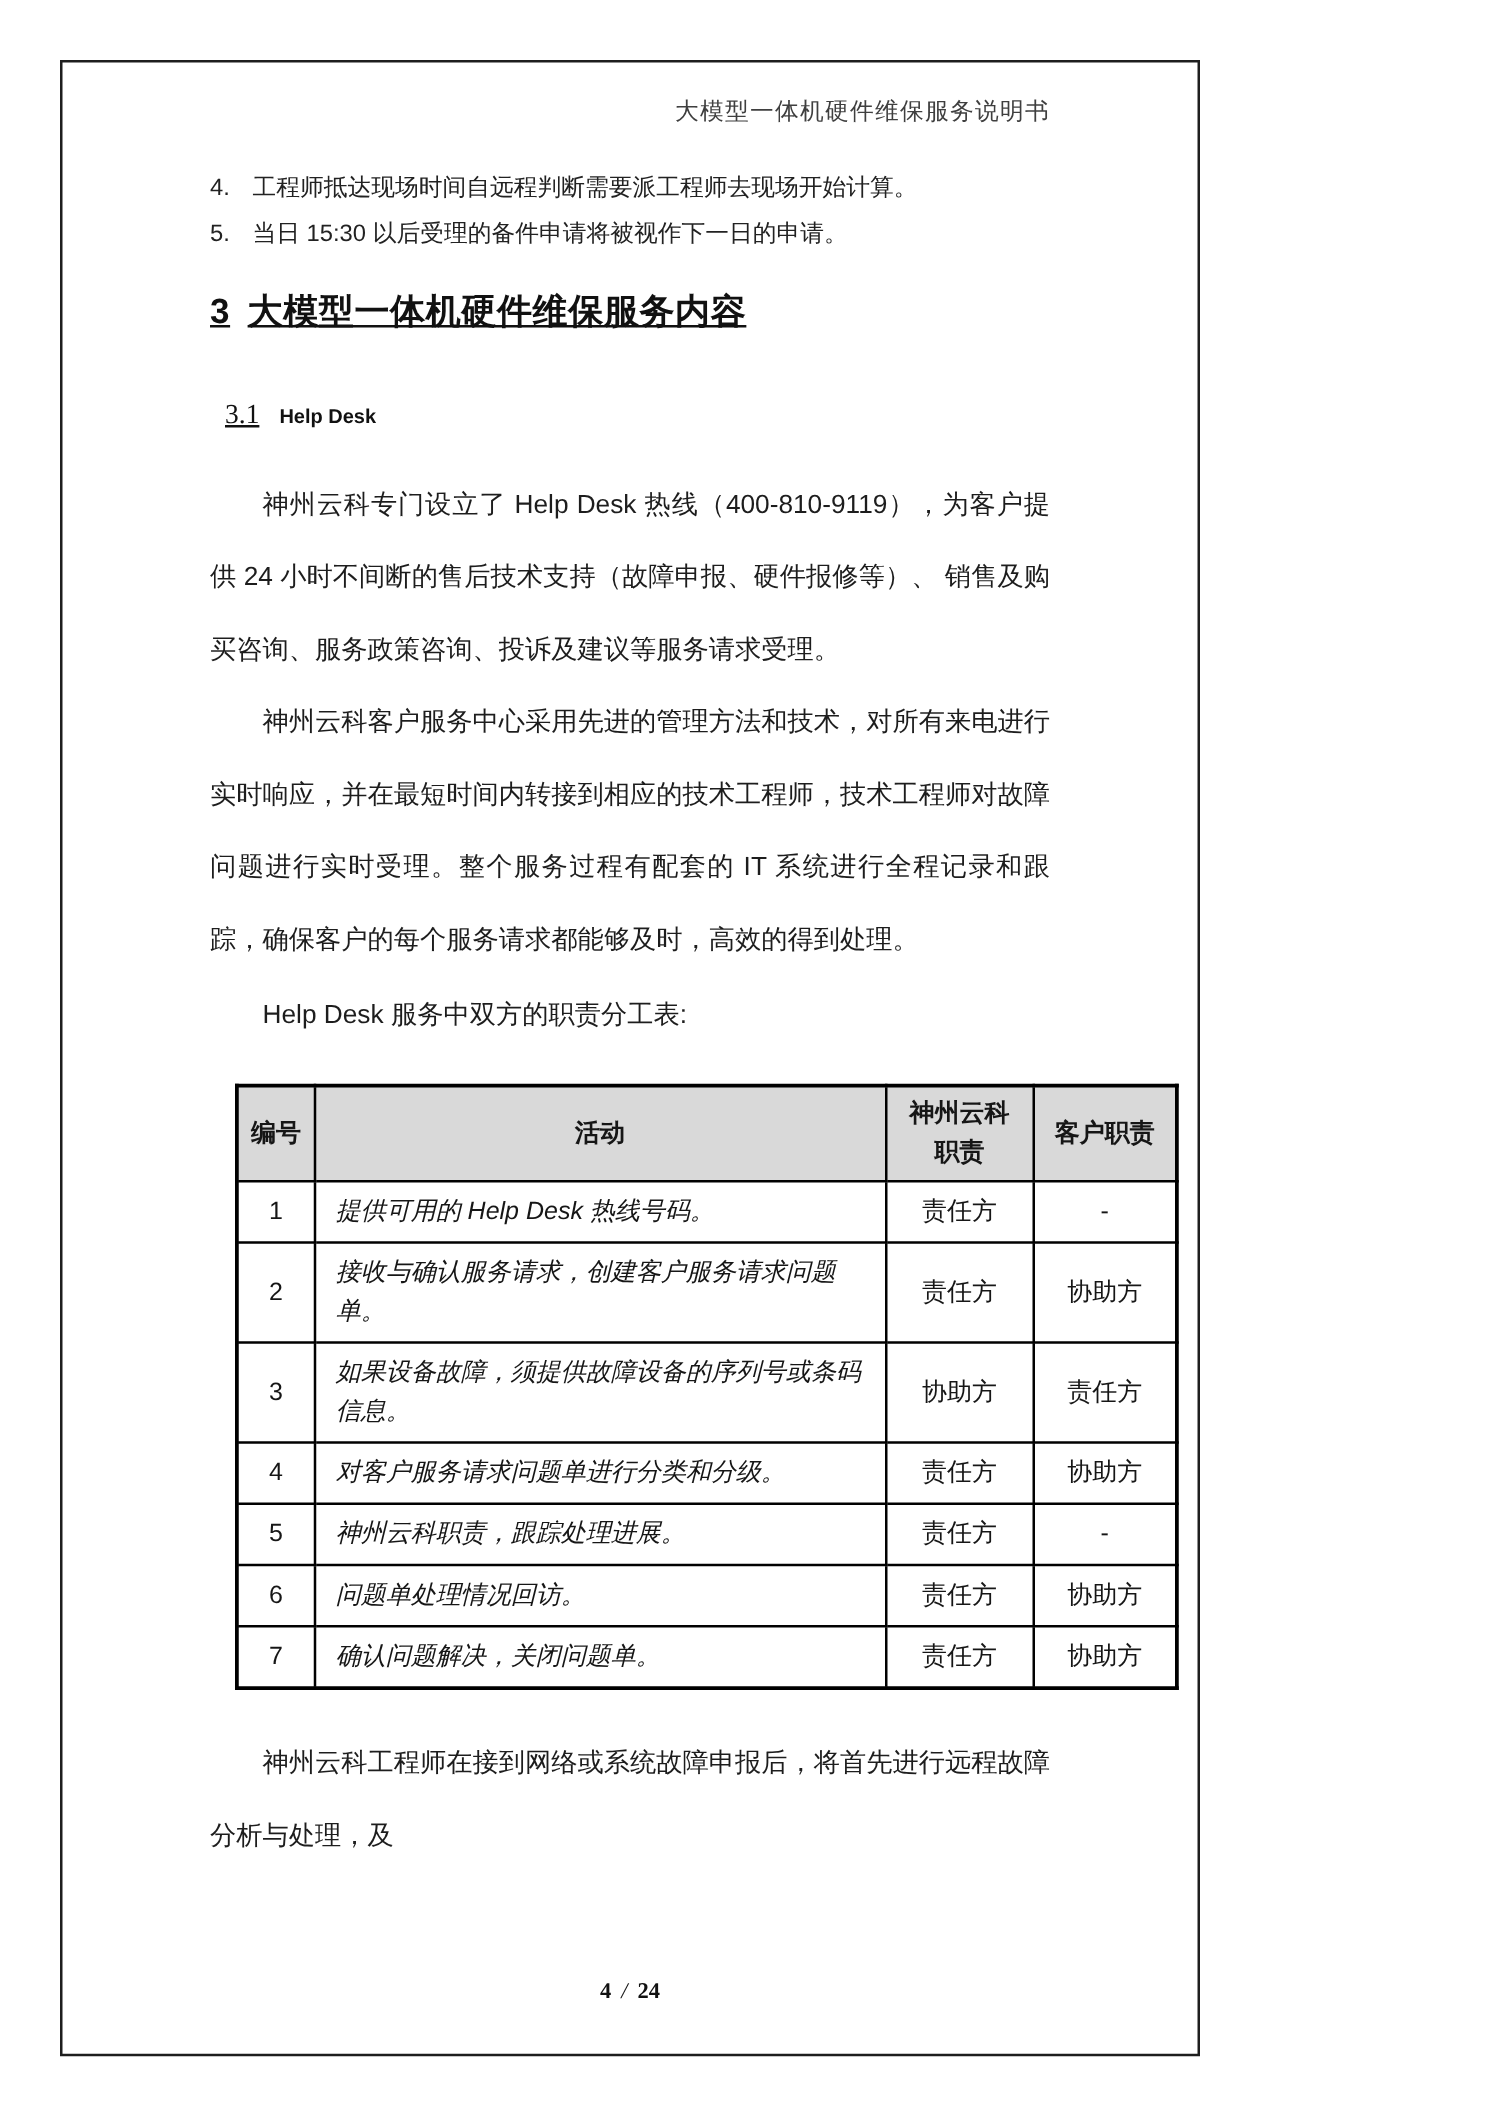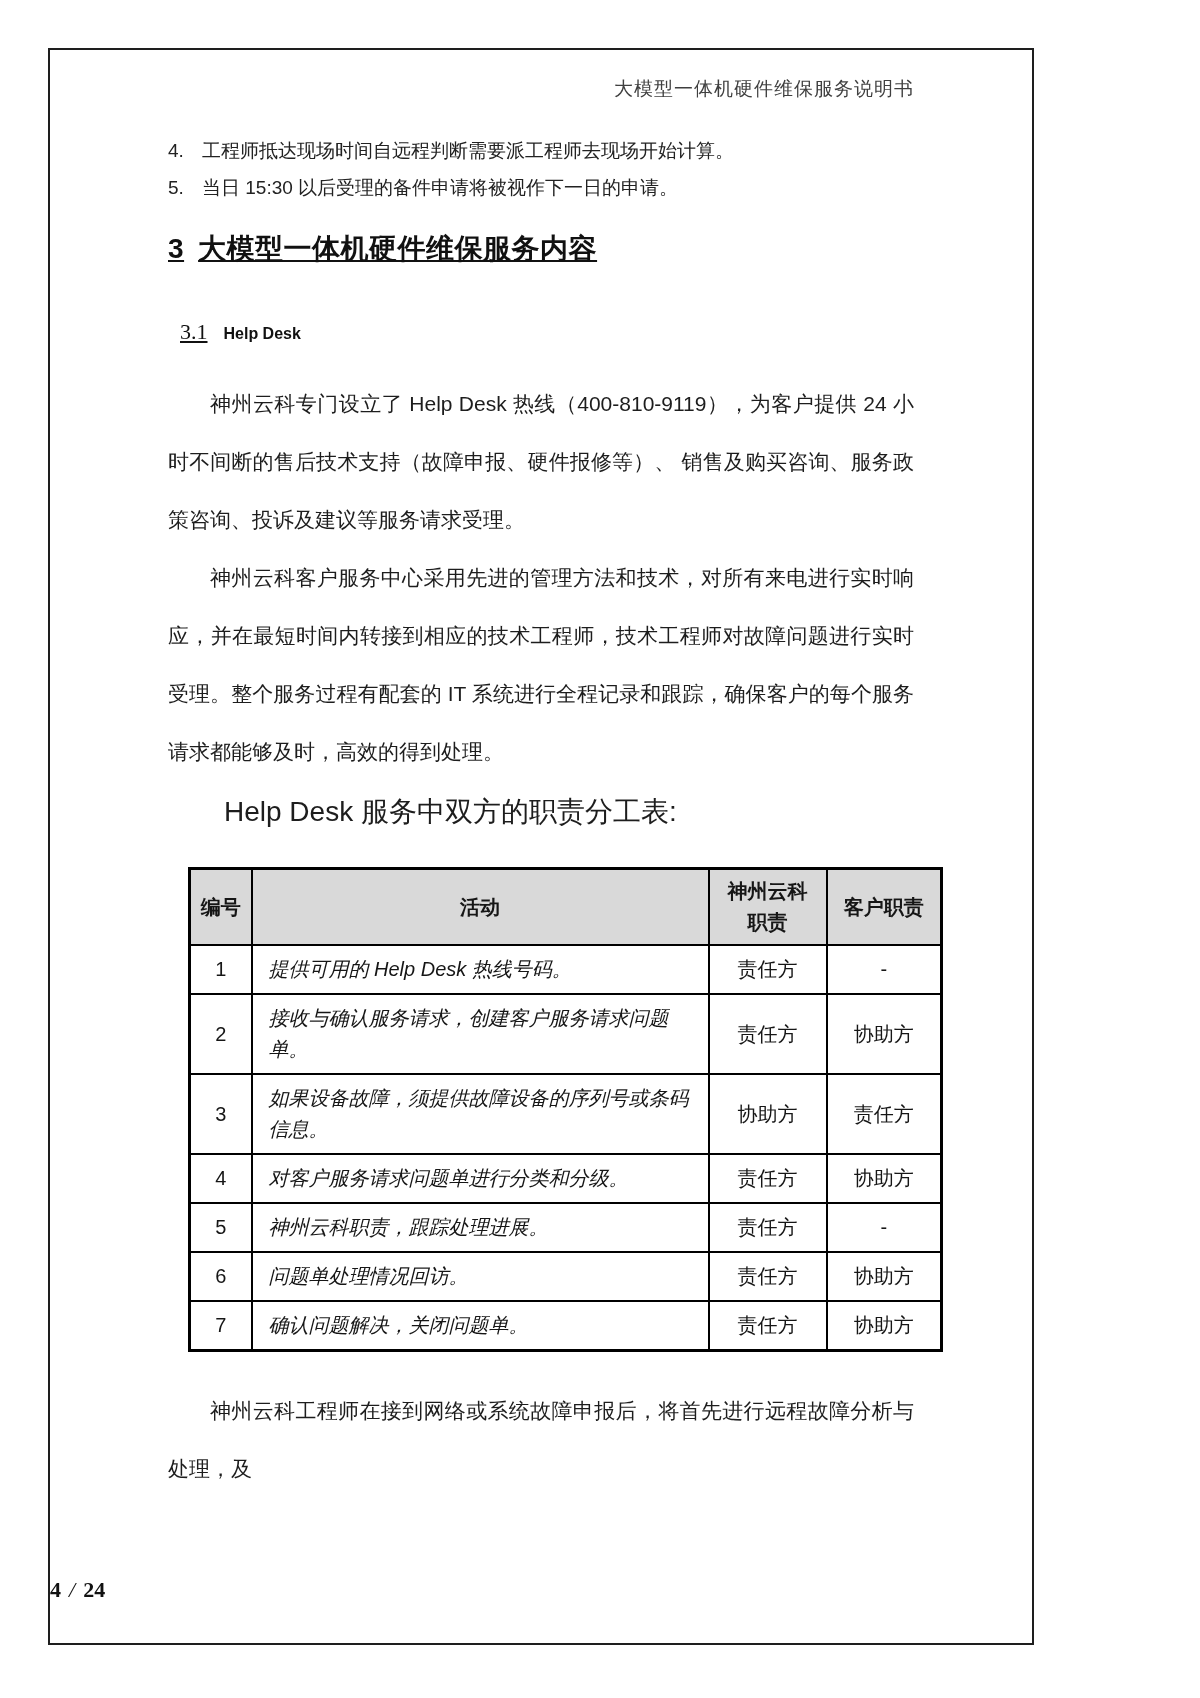--- a/index.html
+++ b/index.html
@@ -2,21 +2,21 @@
 <html><head>
 <meta charset="utf-8">
 <style>
   html,body{margin:0;padding:0;background:#ffffff;}
   body{
     width:1200px;height:1698px;position:relative;overflow:hidden;
     font-family:"Liberation Sans","DejaVu Sans",sans-serif;
     color:#1d1d1d;
   }
   .page-border{
-    position:absolute;left:48px;top:48px;width:986px;height:1597px;
+    position:absolute;left:48px;top:48px;width:912px;height:1597px;
     border:2px solid #1e1e1e;box-sizing:border-box;
     padding:0 118px;background:#ffffff;
   }
   .doc-header{
     margin-top:26px;text-align:right;
     font-family:"Liberation Serif","DejaVu Serif",serif;
     font-size:19px;color:#3f3f3f;letter-spacing:1px;
   }
   .num-list{margin:30px 0 0 0;padding:0;list-style:none;}
   .num-list .li{display:flex;line-height:37px;font-size:19px;color:#222;}
@@ -33,44 +33,44 @@
     font-size:22px;color:#111;margin-right:16px;text-decoration:underline;
   }
   h2.subsec .sub-title{font-size:16px;font-weight:bold;color:#111;}
   h2.gap2{margin-top:44px;}
   p.body{
     margin:0;font-size:21px;line-height:58px;color:#1d1d1d;
     text-align:justify;text-indent:2em;
   }
   p.first{margin-top:24px;}
   p.intro{
-    margin:16px 0 0 0;font-size:28px;line-height:30px;color:#1d1d1d;
+    margin:16px 0 0 0;font-size:21px;line-height:30px;color:#1d1d1d;
     text-indent:2em;
   }
   p.last-para{margin-top:30px;}
   table.resp{
     border-collapse:collapse;margin:40px 0 0 20px;width:752px;
     font-size:20px;color:#161616;table-layout:fixed;
     border:3px solid #000;
   }
   table.resp col.c-id{width:62px;}
   table.resp col.c-act{width:457px;}
   table.resp col.c-dc{width:118px;}
   table.resp col.c-cust{width:115px;}
   table.resp th,table.resp td{
     border:2px solid #000;text-align:center;vertical-align:middle;
     padding:8px 6px;line-height:31px;
   }
   table.resp thead th{background:#d9d9d9;font-weight:bold;padding:6px 4px;}
   table.resp th .wrapbox{display:inline-block;max-width:88px;}
   table.resp td.act{text-align:left;padding-left:16px;padding-right:12px;font-style:italic;}
   .footer{
-    position:absolute;left:0;right:0;bottom:40px;
+    position:absolute;left:0;right:0;bottom:40px;text-align:center;
     font-family:"Liberation Serif","DejaVu Serif",serif;
-    font-size:22px;color:#111;
+    font-size:18px;color:#111;
   }
   .footer .pg{font-weight:bold;}
   .footer .sep{font-style:italic;margin:0 8px;}
 </style>
 </head>
 <body>
 
 <div class="page-border">
 
   <div class="doc-header">

